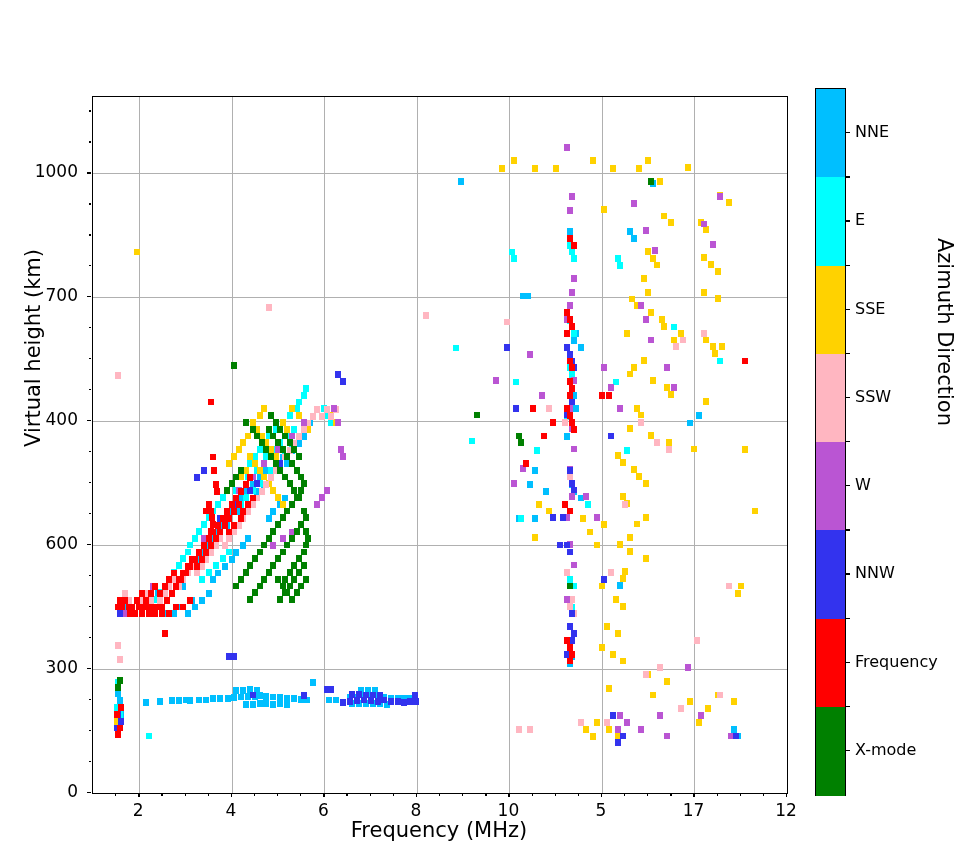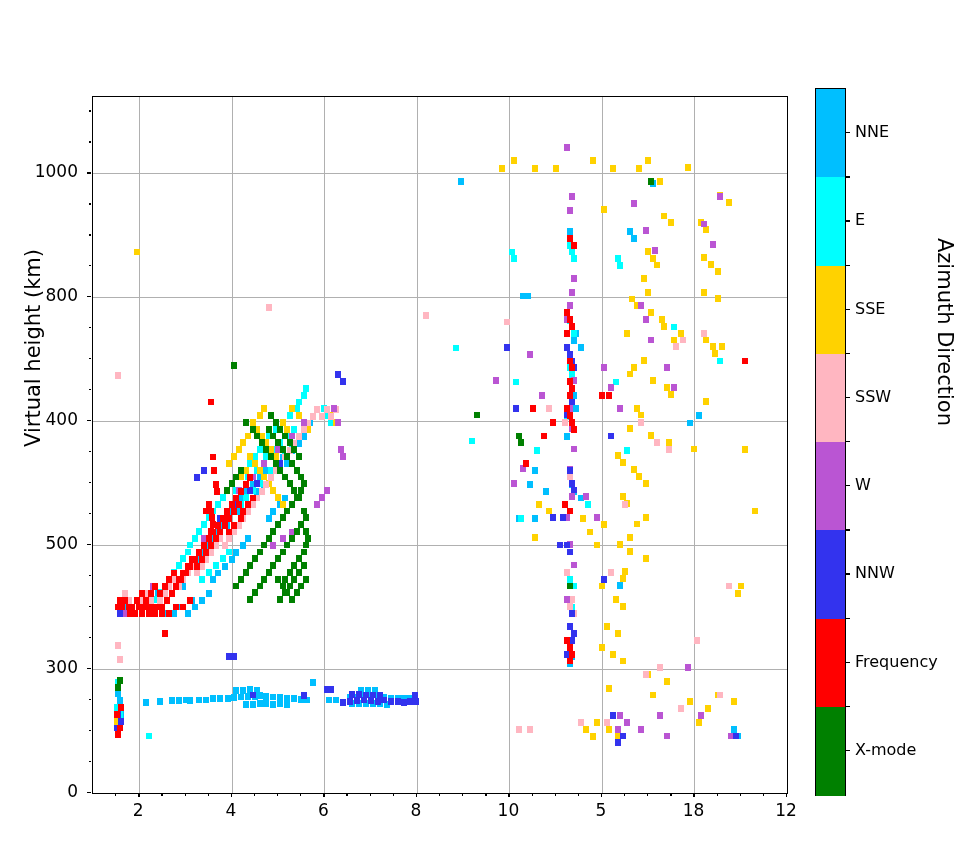--- a/index.html
+++ b/index.html
@@ -986,21 +986,21 @@
       <div class="ticklabel-x" style="left: 200.8px; top: 800px;">4</div>
       <div class="tick-x" style="left: 323.333px; top: 793px;"></div>
       <div class="ticklabel-x" style="left: 293.333px; top: 800px;">6</div>
       <div class="tick-x" style="left: 415.867px; top: 793px;"></div>
       <div class="ticklabel-x" style="left: 385.867px; top: 800px;">8</div>
       <div class="tick-x" style="left: 508.4px; top: 793px;"></div>
       <div class="ticklabel-x" style="left: 478.4px; top: 800px;">10</div>
       <div class="tick-x" style="left: 600.933px; top: 793px;"></div>
       <div class="ticklabel-x" style="left: 570.933px; top: 800px;">5</div>
       <div class="tick-x" style="left: 693.467px; top: 793px;"></div>
-      <div class="ticklabel-x" style="left: 663.467px; top: 800px;">18</div>
+      <div class="ticklabel-x" style="left: 663.467px; top: 800px;">17</div>
       <div class="tick-x" style="left: 786px; top: 793px;"></div>
       <div class="ticklabel-x" style="left: 756px; top: 800px;">12</div>
       <div class="tick-x minor" style="left: 115.133px; top: 793px;"></div>
       <div class="tick-x minor" style="left: 161.4px; top: 793px;"></div>
       <div class="tick-x minor" style="left: 184.533px; top: 793px;"></div>
       <div class="tick-x minor" style="left: 207.667px; top: 793px;"></div>
       <div class="tick-x minor" style="left: 253.933px; top: 793px;"></div>
       <div class="tick-x minor" style="left: 277.067px; top: 793px;"></div>
       <div class="tick-x minor" style="left: 300.2px; top: 793px;"></div>
       <div class="tick-x minor" style="left: 346.467px; top: 793px;"></div>
@@ -1016,25 +1016,25 @@
       <div class="tick-x minor" style="left: 647.2px; top: 793px;"></div>
       <div class="tick-x minor" style="left: 670.333px; top: 793px;"></div>
       <div class="tick-x minor" style="left: 716.6px; top: 793px;"></div>
       <div class="tick-x minor" style="left: 739.733px; top: 793px;"></div>
       <div class="tick-x minor" style="left: 762.867px; top: 793px;"></div>
       <div class="tick-y" style="left: 87px; top: 792px;"></div>
       <div class="ticklabel-y" style="left: 8px; top: 781px;">0</div>
       <div class="tick-y" style="left: 87px; top: 668.046px;"></div>
       <div class="ticklabel-y" style="left: 8px; top: 657.046px;">300</div>
       <div class="tick-y" style="left: 87px; top: 544.093px;"></div>
-      <div class="ticklabel-y" style="left: 8px; top: 533.093px;">500</div>
+      <div class="ticklabel-y" style="left: 8px; top: 533.093px;">600</div>
       <div class="tick-y" style="left: 87px; top: 420.139px;"></div>
       <div class="ticklabel-y" style="left: 8px; top: 409.139px;">400</div>
       <div class="tick-y" style="left: 87px; top: 296.185px;"></div>
-      <div class="ticklabel-y" style="left: 8px; top: 285.185px;">800</div>
+      <div class="ticklabel-y" style="left: 8px; top: 285.185px;">700</div>
       <div class="tick-y" style="left: 87px; top: 172.232px;"></div>
       <div class="ticklabel-y" style="left: 8px; top: 161.232px;">1000</div>
       <div class="tick-y minor" style="left: 88.5px; top: 761.012px;"></div>
       <div class="tick-y minor" style="left: 88.5px; top: 730.023px;"></div>
       <div class="tick-y minor" style="left: 88.5px; top: 699.035px;"></div>
       <div class="tick-y minor" style="left: 88.5px; top: 637.058px;"></div>
       <div class="tick-y minor" style="left: 88.5px; top: 606.069px;"></div>
       <div class="tick-y minor" style="left: 88.5px; top: 575.081px;"></div>
       <div class="tick-y minor" style="left: 88.5px; top: 513.104px;"></div>
       <div class="tick-y minor" style="left: 88.5px; top: 482.116px;"></div>
@@ -1042,20 +1042,21 @@
       <div class="tick-y minor" style="left: 88.5px; top: 389.15px;"></div>
       <div class="tick-y minor" style="left: 88.5px; top: 358.162px;"></div>
       <div class="tick-y minor" style="left: 88.5px; top: 327.174px;"></div>
       <div class="tick-y minor" style="left: 88.5px; top: 265.197px;"></div>
       <div class="tick-y minor" style="left: 88.5px; top: 234.208px;"></div>
       <div class="tick-y minor" style="left: 88.5px; top: 203.22px;"></div>
       <div class="tick-y minor" style="left: 88.5px; top: 141.243px;"></div>
       <div class="tick-y minor" style="left: 88.5px; top: 110.255px;"></div>
     </div>
 
+  <div id="xlabel">Frequency (MHz)</div>
   <div id="ylabel">Virtual height (km)</div>
 
   <div id="colorbar-frame">
       <div class="cbar-seg" style="top: 0px; height: 88.75px; background: rgb(0, 191, 255);"></div>
       <div class="cbar-seg" style="top: 88.25px; height: 88.75px; background: rgb(0, 255, 255);"></div>
       <div class="cbar-seg" style="top: 176.5px; height: 88.75px; background: rgb(255, 210, 0);"></div>
       <div class="cbar-seg" style="top: 264.75px; height: 88.75px; background: rgb(255, 182, 193);"></div>
       <div class="cbar-seg" style="top: 353px; height: 88.75px; background: rgb(186, 85, 211);"></div>
       <div class="cbar-seg" style="top: 441.25px; height: 88.75px; background: rgb(51, 51, 238);"></div>
       <div class="cbar-seg" style="top: 529.5px; height: 88.75px; background: rgb(255, 0, 0);"></div>

